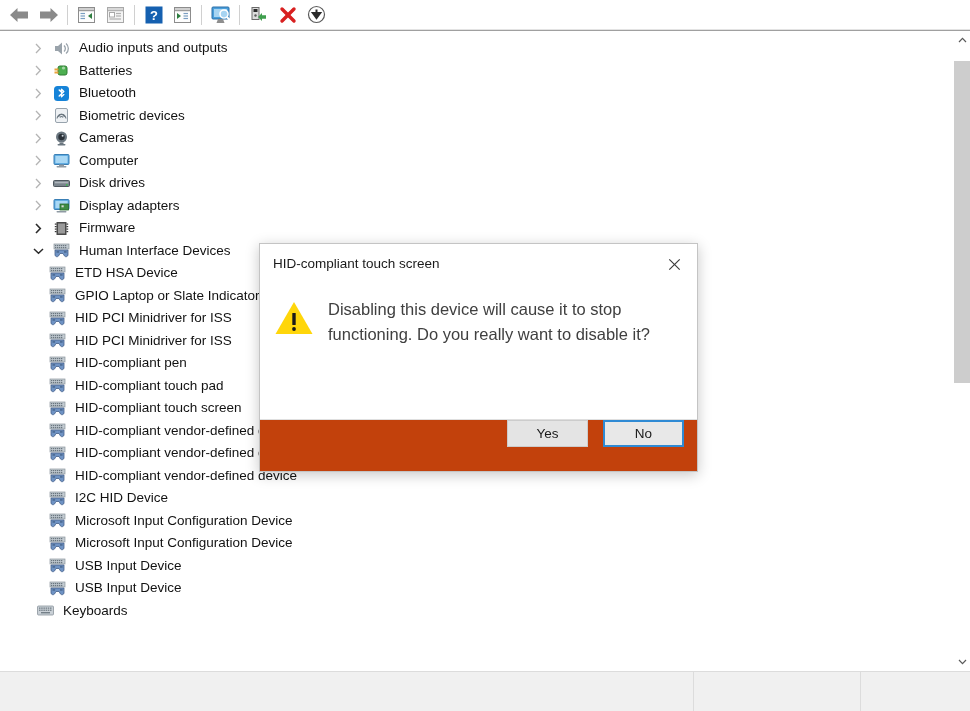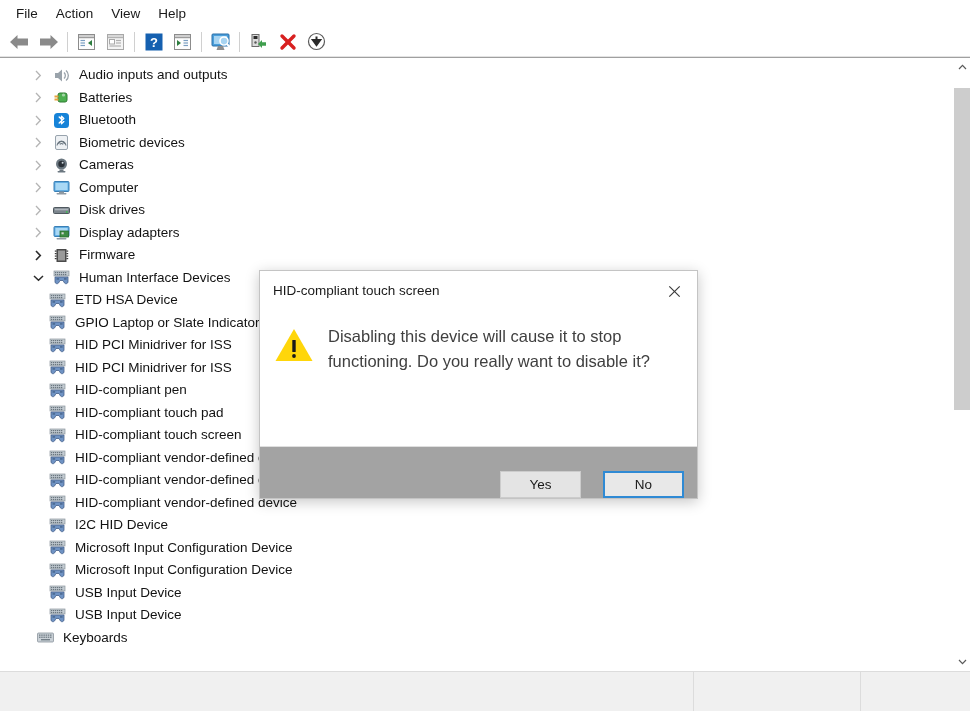--- a/index.html
+++ b/index.html
@@ -265,27 +265,27 @@
   .warn-icon svg { display: block; }
   .dlg-message {
     font-size: 16.5px;
     line-height: 25px;
     color: #404040;
     padding-top: 1px;
   }
   .dlg-buttons {
     height: 52px;
     min-height: 52px;
-    background: #a3a3a3;
+    background: #c2410c;
     border-top: 1px solid #dfdfdf;
     display: flex;
-    align-items: flex-end;
+    align-items: flex-start;
     justify-content: flex-end;
     padding-right: 13px;
-    gap: 22px;
+    gap: 15px;
   }
   .dlg-btn {
     width: 81px;
     height: 27px;
     font-size: 13.5px;
     color: #1a1a1a;
     background: #e4e4e4;
     border: 1px solid #ccc;
     display: flex;
     align-items: center;
@@ -296,26 +296,20 @@
     border: 2px solid #2f8ad4;
     background: #e8e8e8;
   }
 </style>
 </head>
 <body>
 
 <div class="window">
 
 
-  <div class="menubar">
-    <div class="menu-item">File</div>
-    <div class="menu-item">Action</div>
-    <div class="menu-item">View</div>
-    <div class="menu-item">Help</div>
-  </div>
 
   <div class="toolbar">
 
     <div class="tb-btn">
       <svg width="21" height="16" viewBox="0 0 21 16">
         <path d="M8.5 1 L1 8 L8.5 15 L8.5 11.5 L19 11.5 L19 4.5 L8.5 4.5 Z" fill="#8a8a8a"></path>
       </svg>
     </div>
     <div class="tb-btn">
       <svg width="21" height="16" viewBox="0 0 21 16">

